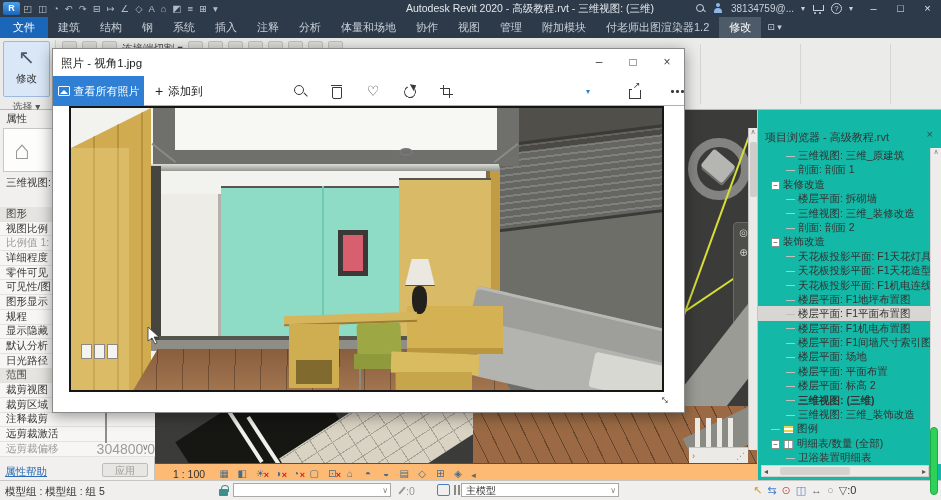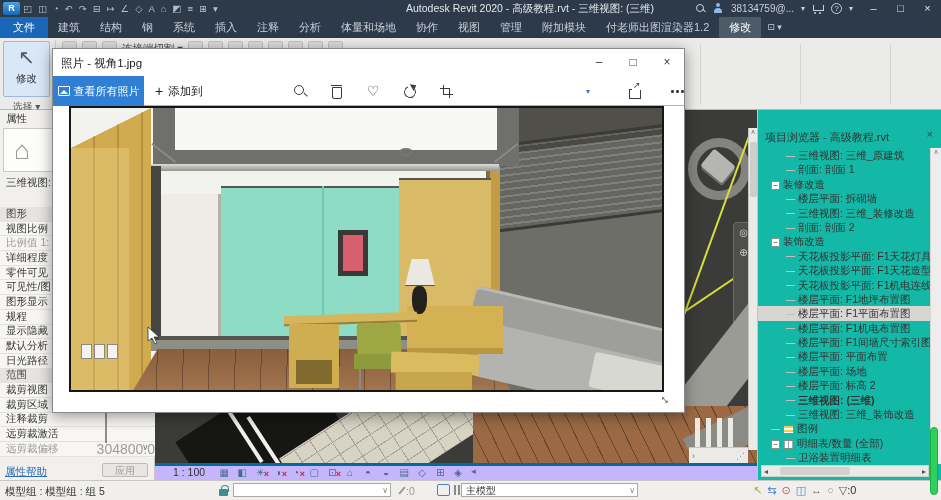--- a/index.html
+++ b/index.html
@@ -80,21 +80,21 @@
   .c-wood { position:absolute; left:318px; top:296px; width:284px; height:60px; background:#9b6a44;
     background-image:repeating-linear-gradient(64deg,rgba(0,0,0,.35) 0 1px,transparent 1px 15px); }
   .c-woodband { position:absolute; left:552px; top:290px; width:34px; height:75px; background:#8b8b85; transform:rotate(64deg); }
   .c-slats { position:absolute; left:540px; top:308px; display:flex; gap:6px; }
   .c-slats i { width:5px; height:45px; background:#eceae4; display:block; }
   .c-vscroll { position:absolute; left:593px; top:18px; width:9px; height:322px; background:#eceae7; border-left:1px solid #c6c4c1; font-size:7px; color:#777; text-align:center; }
   .c-vthumb { position:absolute; left:1px; top:14px; width:7px; height:55px; background:#cfcdc9; border-radius:2px; }
   .c-hscroll { position:absolute; left:534px; top:337px; width:59px; height:16px; background:#eceae7; border-top:1px solid #c6c4c1; color:#777; font-size:9px; display:flex; align-items:center; justify-content:space-between; padding:0 3px; }
 
   
-  #viewbar { left:155px; top:463px; width:602px; height:17px; background:#c4b5fd; border-top:3px solid #0369a1; display:flex; align-items:flex-start; font-size:10.5px; color:#333; }
+  #viewbar { left:155px; top:463px; width:602px; height:17px; background:#fdba74; border-top:1px solid #0369a1; display:flex; align-items:flex-end; font-size:10.5px; color:#333; }
   #vb-scale { margin-left:18px; white-space:nowrap; }
   #vb-icons { display:flex; gap:4px; margin-left:12px; }
   .vbi { position:relative; width:14px; height:13px; font-size:10px; line-height:13px; text-align:center; color:#4a6b8a; }
   .vbi.off::after { content:"×"; position:absolute; right:-2px; bottom:-2px; color:#cc2222; font-size:9px; font-weight:bold; }
   #vb-collapse { margin-left:6px; font-size:9px; color:#666; }
 
   
   #browser { left:757px; top:110px; width:184px; height:370px; background:#14b8a6; border-left:1px solid #c6c5c2; }
   #pb-title { position:absolute; left:7px; top:20px; font-size:11px; color:#333; white-space:nowrap; }
   #pb-close { position:absolute; right:8px; top:18px; font-size:11px; color:#444; }
@@ -115,21 +115,21 @@
 
   
   #statusbar { left:0; top:480px; width:941px; height:20px; background:#f0efed; border-top:1px solid #c7c6c3; font-size:10.5px; color:#333; }
   #sb-left { position:absolute; left:5px; top:4px; white-space:nowrap; }
   .padlock { position:absolute; left:219px; top:4px; width:9px; height:11px; }
   .padlock::before { content:""; position:absolute; left:1.5px; top:0; width:6px; height:6px; border:1.5px solid #3d8f8f; border-radius:50% 50% 0 0; border-bottom:none; }
   .padlock::after { content:""; position:absolute; left:0; top:4px; width:9px; height:7px; background:#3d8f8f; border-radius:1px; }
   .sb-combo { position:absolute; background:#fff; border:1px solid #aaa9a5; height:14px; top:2px; font-size:10px; color:#333; line-height:13px; padding-left:4px; }
   .sb-combo .dd { position:absolute; right:2px; top:0; font-size:8px; color:#888; }
   #sb-combo1 { left:233px; width:158px; }
-  #sb-combo2 { left:461px; width:177px; }
+  #sb-combo2 { left:461px; width:158px; }
   #sb-req { position:absolute; left:401px; top:4px; color:#9a9994; }
   #sb-req .slash { display:inline-block; width:2px; height:9px; background:#9a9994; transform:rotate(40deg); margin-right:3px; }
   #sb-wsbox { position:absolute; left:437px; top:3px; width:13px; height:12px; border:1.5px solid #4a7fc1; border-radius:2px; }
   #sb-bars { position:absolute; left:454px; top:4px; width:6px; height:10px; border-left:2px solid #8a8a86; border-right:2px solid #8a8a86; }
   #sb-right { position:absolute; left:753px; top:2px; display:flex; gap:5px; align-items:center; height:15px; }
   #sb-right span { font-size:11px; line-height:15px; }
   #sb-filter-count { font-size:10px; color:#333; }
 
   
   #photowin { left:52px; top:48px; width:633px; height:365px; background:#fff; border:1px solid #8a8a8a; box-shadow:0 3px 14px rgba(0,0,0,.4); z-index:50;padding-left:9px; }
@@ -439,22 +439,22 @@
         <div class="titem tree-indent2"><span class="dash"></span><span>三维视图: 三维_装修改造</span></div>
         <div class="titem tree-indent2"><span class="dash"></span><span>剖面: 剖面 2</span></div>
         <div class="titem tree-indent1"><span class="expand">−</span><span>装饰改造</span></div>
         <div class="titem tree-indent2"><span class="dash"></span><span>天花板投影平面: F1天花灯具布置图</span></div>
         <div class="titem tree-indent2"><span class="dash"></span><span>天花板投影平面: F1天花造型布置图</span></div>
         <div class="titem tree-indent2"><span class="dash"></span><span>天花板投影平面: F1机电连线图</span></div>
         <div class="titem tree-indent2"><span class="dash"></span><span>楼层平面: F1地坪布置图</span></div>
         <div class="titem sel tree-indent2"><span class="dash"></span><span>楼层平面: F1平面布置图</span></div>
         <div class="titem tree-indent2"><span class="dash"></span><span>楼层平面: F1机电布置图</span></div>
         <div class="titem tree-indent2"><span class="dash"></span><span>楼层平面: F1间墙尺寸索引图</span></div>
+        <div class="titem tree-indent2"><span class="dash"></span><span>楼层平面: 场地</span></div>
         <div class="titem tree-indent2"><span class="dash"></span><span>楼层平面: 平面布置</span></div>
-        <div class="titem tree-indent2"><span class="dash"></span><span>楼层平面: 场地</span></div>
         <div class="titem tree-indent2"><span class="dash"></span><span>楼层平面: 标高 2</span></div>
         <div class="titem bold tree-indent2"><span class="dash"></span><span>三维视图: (三维)</span></div>
         <div class="titem tree-indent2"><span class="dash"></span><span>三维视图: 三维_装饰改造</span></div>
         <div class="titem tree-indent1"><span class="dash"></span><span class="tico legend"></span><span>图例</span></div>
         <div class="titem tree-indent1"><span class="expand">−</span><span class="tico schedule"></span><span>明细表/数量 (全部)</span></div>
         <div class="titem tree-indent2"><span class="dash"></span><span>卫浴装置明细表</span></div>
       </div>
     <div id="pb-vscroll">
       <div>∧</div>
     </div>

